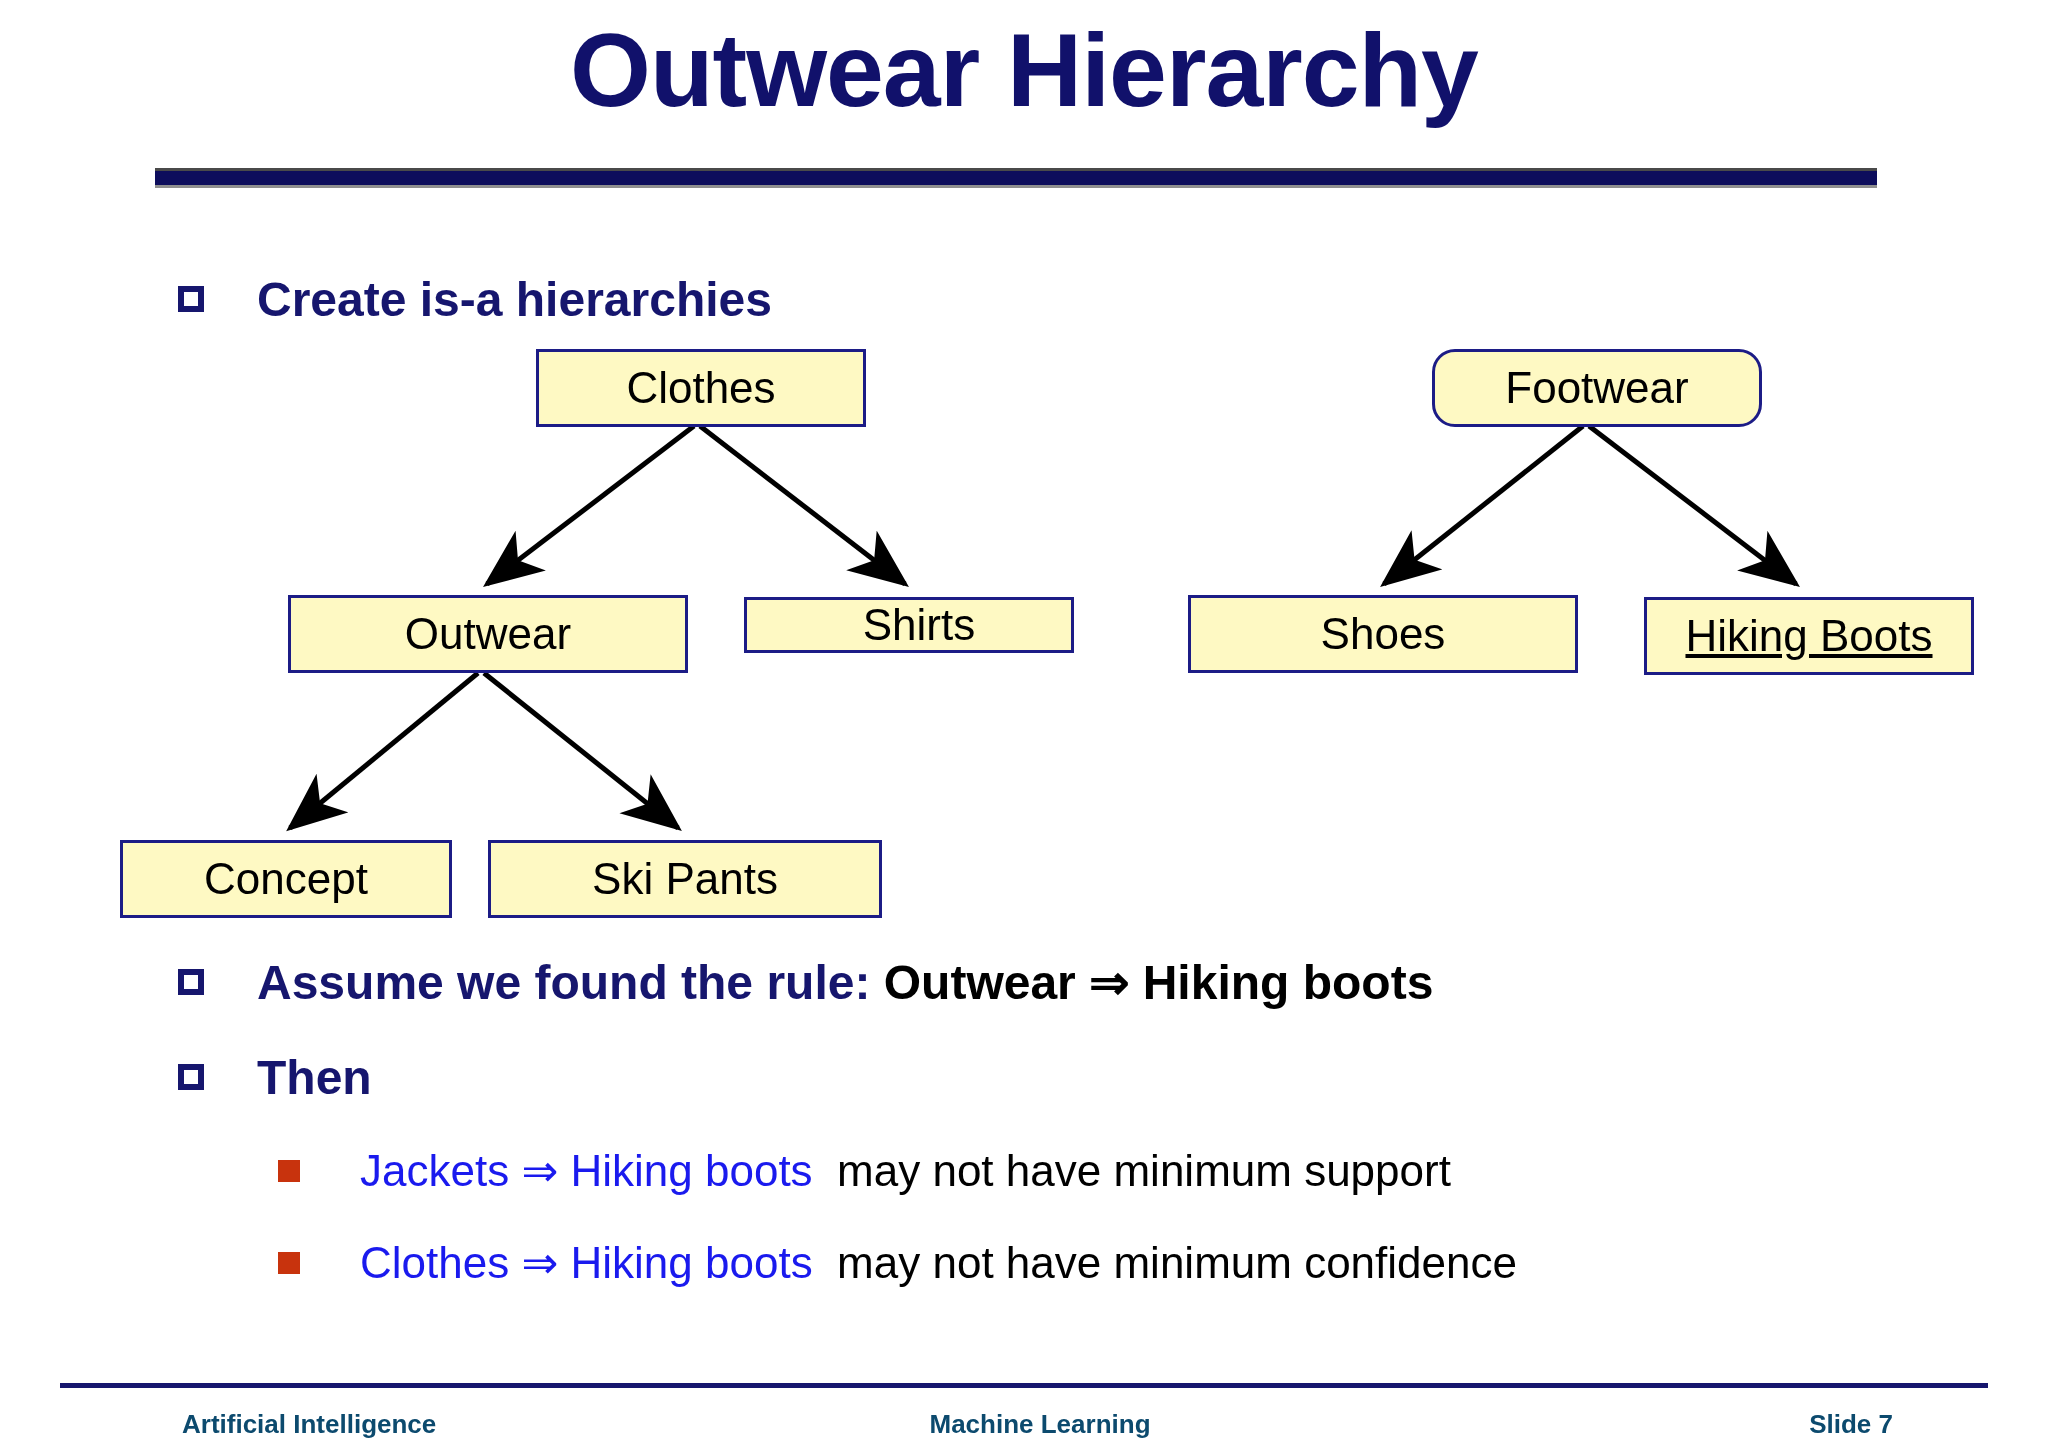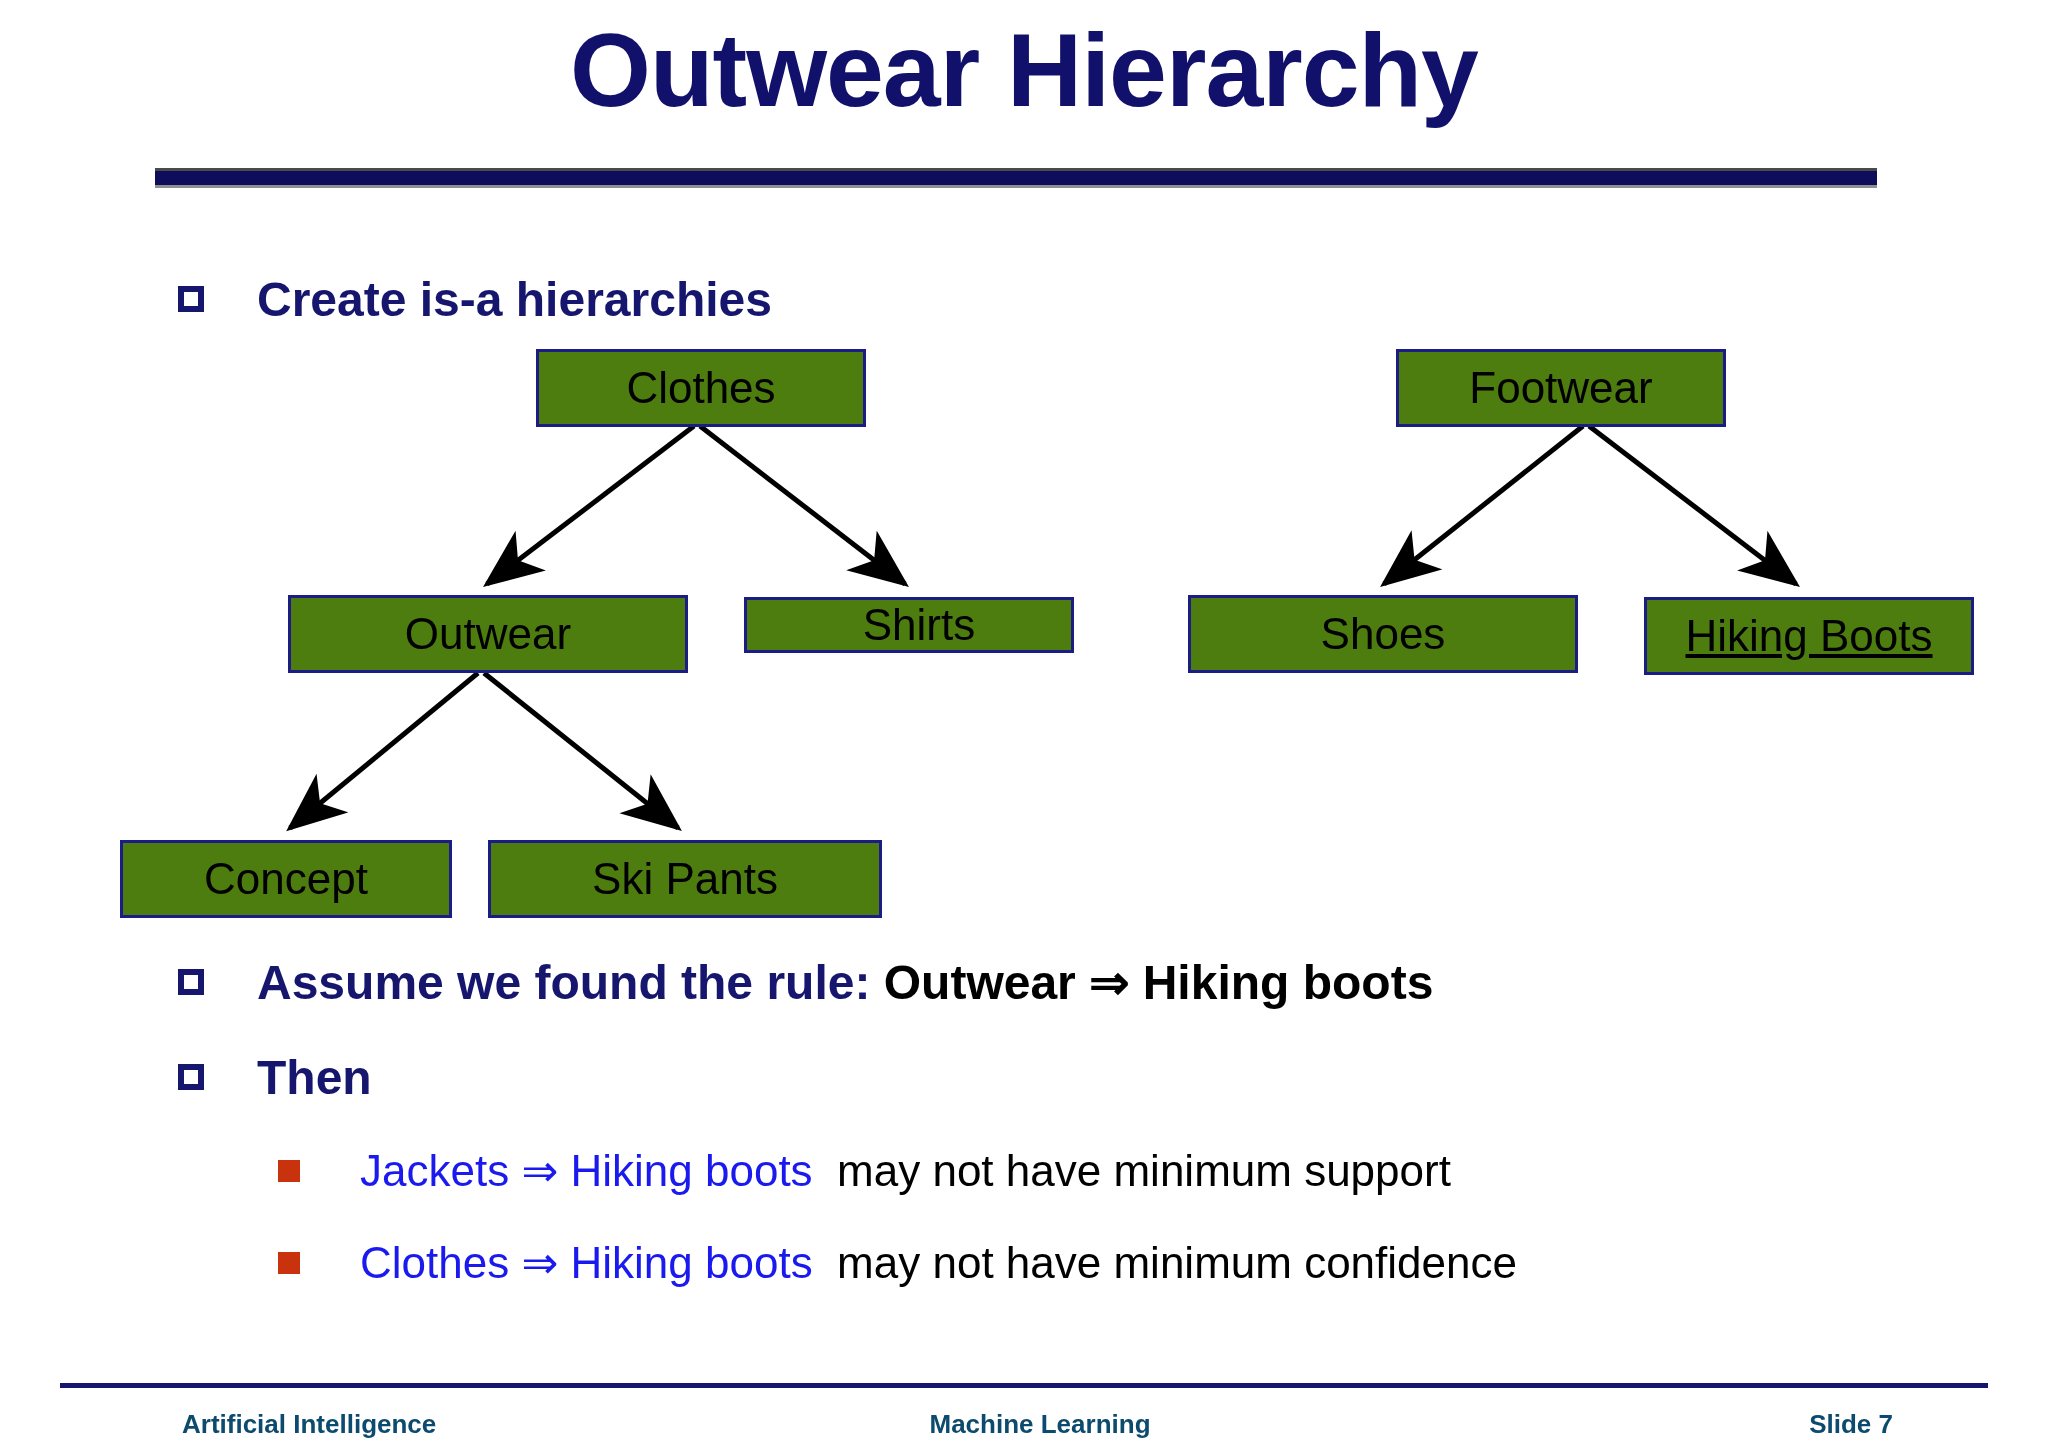--- a/index.html
+++ b/index.html
@@ -109,21 +109,21 @@
     left: 0;
     top: 0;
     width: 2048px;
     height: 1448px;
     pointer-events: none;
   }
   .node-box {
     position: absolute;
     box-sizing: border-box;
     border: 3px solid #1c1c86;
-    background: #4d7c0f;
+    background: #fef9c3;
     display: flex;
     align-items: center;
     justify-content: center;
     font-family: "Liberation Sans", sans-serif;
     font-size: 44px;
     color: #000000;
     white-space: nowrap;
   }
 
   
@@ -184,21 +184,21 @@
 <div class="node-box" id="node-clothes" style="left:536px; top:349px; width:330px; height:78px;">Clothes</div>
 
 <div class="node-box" id="node-outwear" style="left:288px; top:595px; width:400px; height:78px;">Outwear</div>
 
 <div class="node-box" id="node-shirts" style="left:744px; top:597px; width:330px; height:56px;padding-left:20px;">Shirts</div>
 
 <div class="node-box" id="node-jackets" style="left:120px; top:840px; width:332px; height:78px;">Concept</div>
 
 <div class="node-box" id="node-ski-pants" style="left:488px; top:840px; width:394px; height:78px;">Ski Pants</div>
 
-<div class="node-box" id="node-footwear" style="left:1396px; top:349px; width:330px; height:78px;">Footwear</div>
+<div class="node-box" id="node-footwear" style="left:1432px; top:349px; width:330px; height:78px;border-radius:23px;">Footwear</div>
 
 <div class="node-box" id="node-shoes" style="left:1188px; top:595px; width:390px; height:78px;">Shoes</div>
 
 <div class="node-box" id="node-hiking-boots" style="left:1644px; top:597px; width:330px; height:78px;text-decoration:underline;">Hiking Boots</div>
 
 <div class="bullet-row" id="bullet-assume">
   <span class="sq-hollow"></span>
   <span class="gap"></span>
   <span class="lvl1-text"><span>Assume we found the rule:</span><span>&nbsp;</span><span class="blk">Outwear ⇒ Hiking boots</span></span>
 </div>

